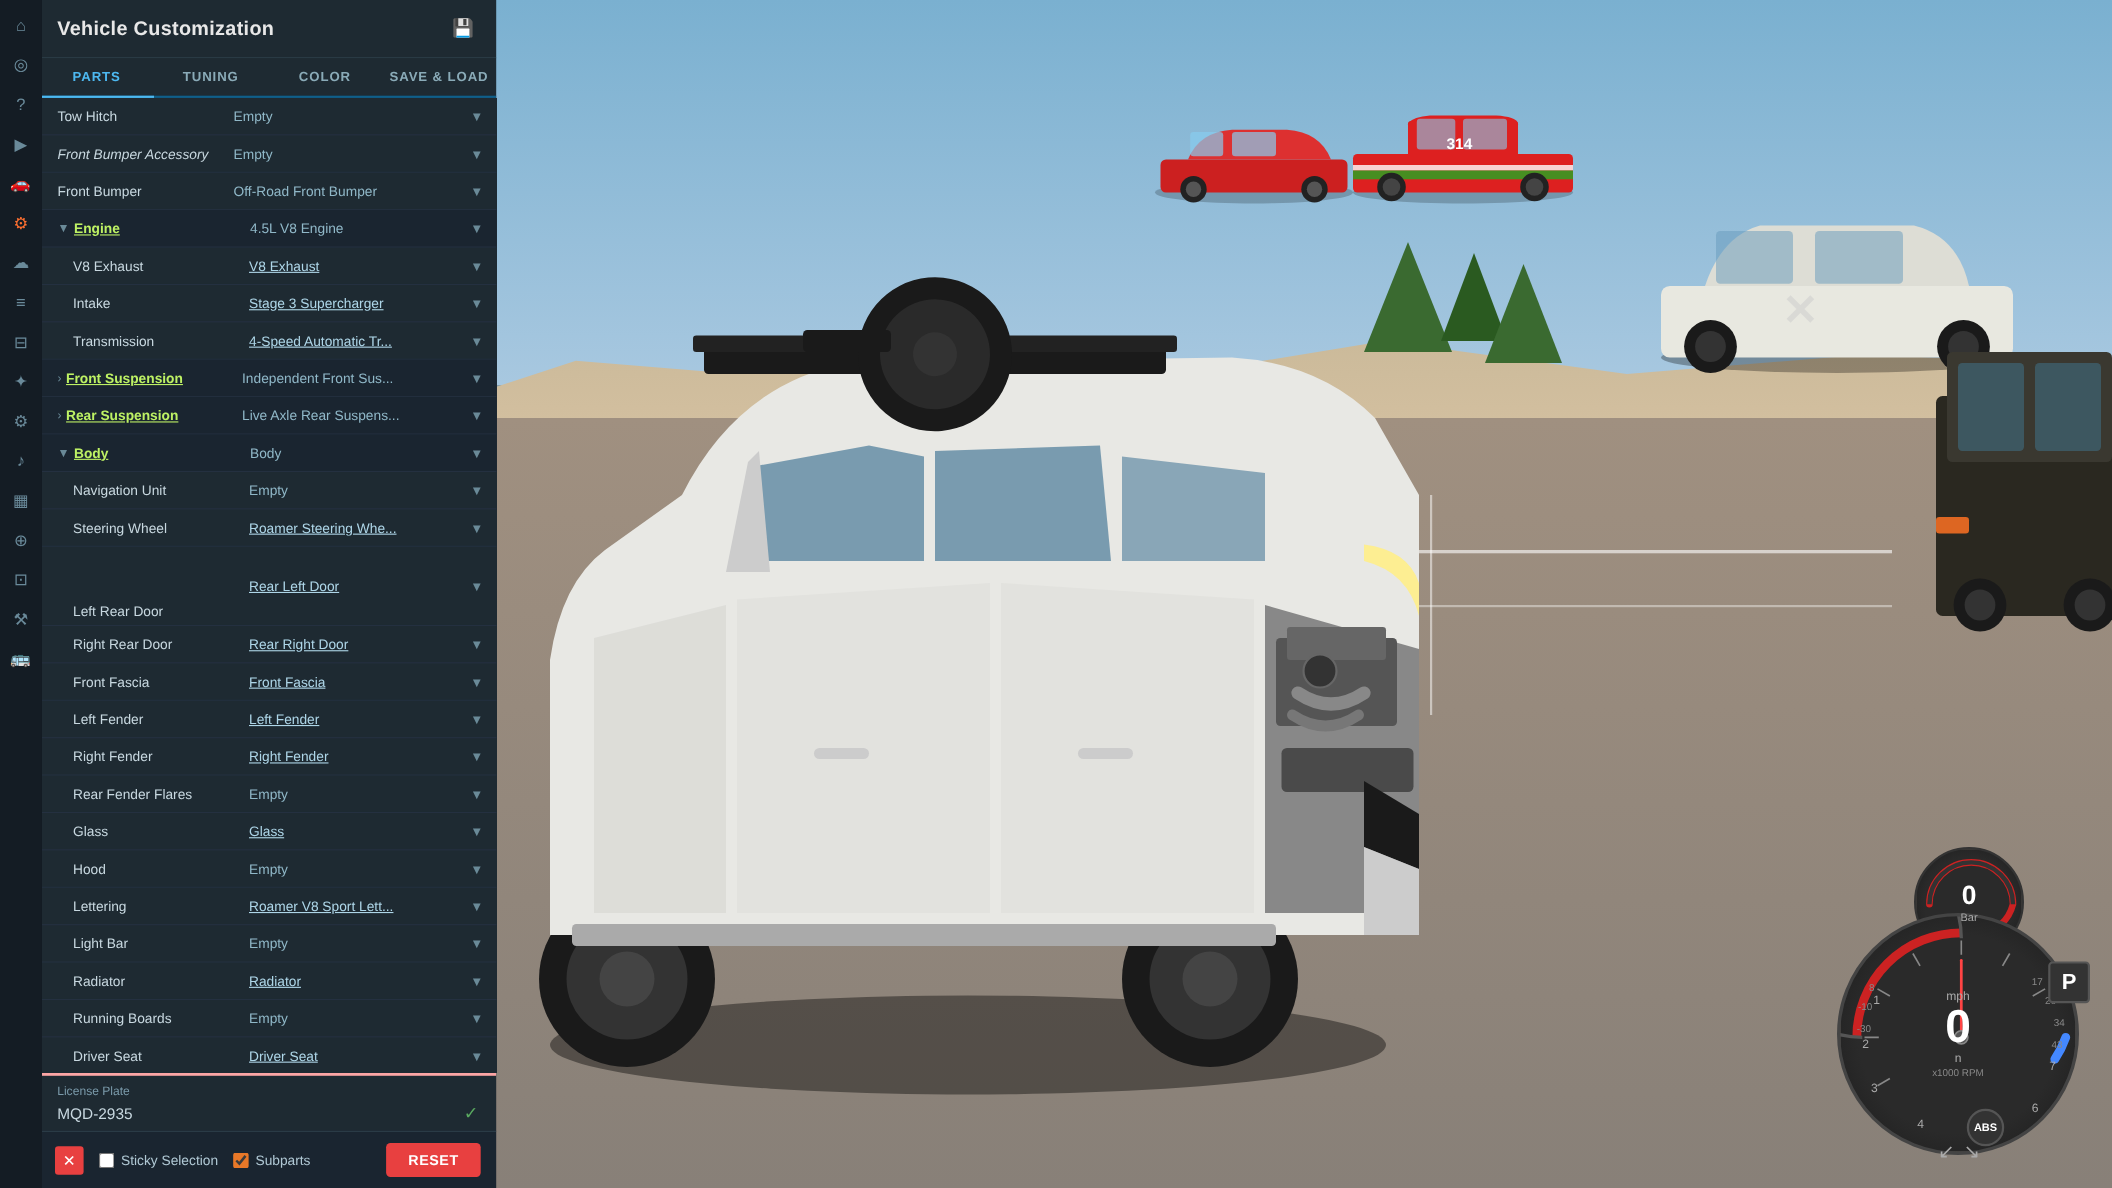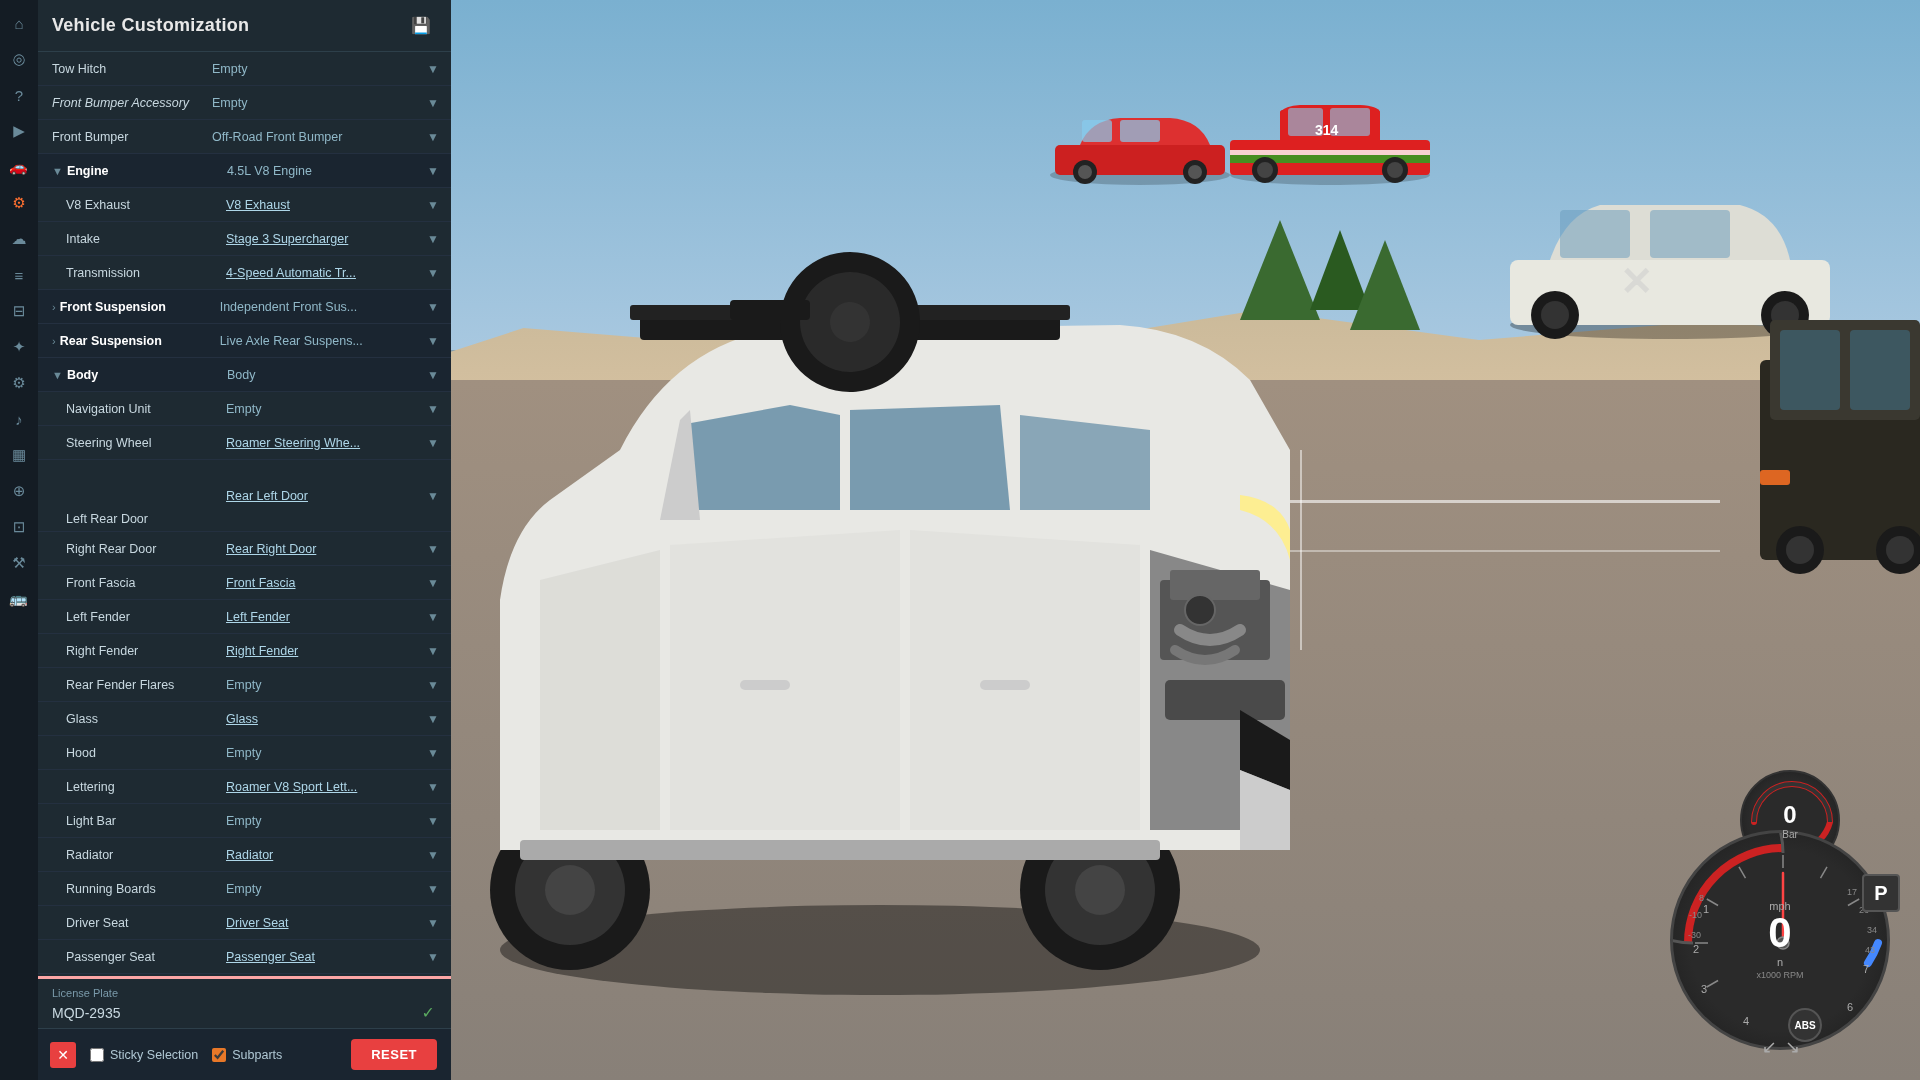--- a/index.html
+++ b/index.html
@@ -150,22 +150,23 @@
       font-size: 11px;
       margin-right: 4px;
       flex-shrink: 0;
     }
 
     .category-row {
       background: #1a2530;
     }
 
     .category-row .part-name {
-      color: #ffffff;
+      color: #bef264;
       font-weight: 600;
+      text-decoration: underline;
     }
 
     
     #license-plate-section {
       padding: 8px 16px 6px 16px;
       border-top: 3px solid #fca5a5;
       background: #1e2a32;
     }
 
     #license-plate-label {
@@ -635,20 +636,26 @@
   <div class="icon-btn">🚌</div>
 </div>
 
 <div id="sidebar">
 
   <div id="sidebar-header">
     <span id="sidebar-title">Vehicle Customization</span>
     <button class="header-icon-btn">💾</button>
   </div>
 
+  <div id="tab-bar">
+    <div class="tab active">PARTS</div>
+    <div class="tab">TUNING</div>
+    <div class="tab">COLOR</div>
+    <div class="tab">SAVE &amp; LOAD</div>
+  </div>
 
   <div id="parts-list">
   <div class="parts-row">
       <span style="padding-left:0; display:flex; align-items:center; flex:0 0 160px;">
 
         <span class="part-name" style="padding-left:0;">Tow Hitch</span>
       </span>
       <span class="part-value">Empty</span>
       <span class="dropdown-arrow">▼</span>
     </div>

